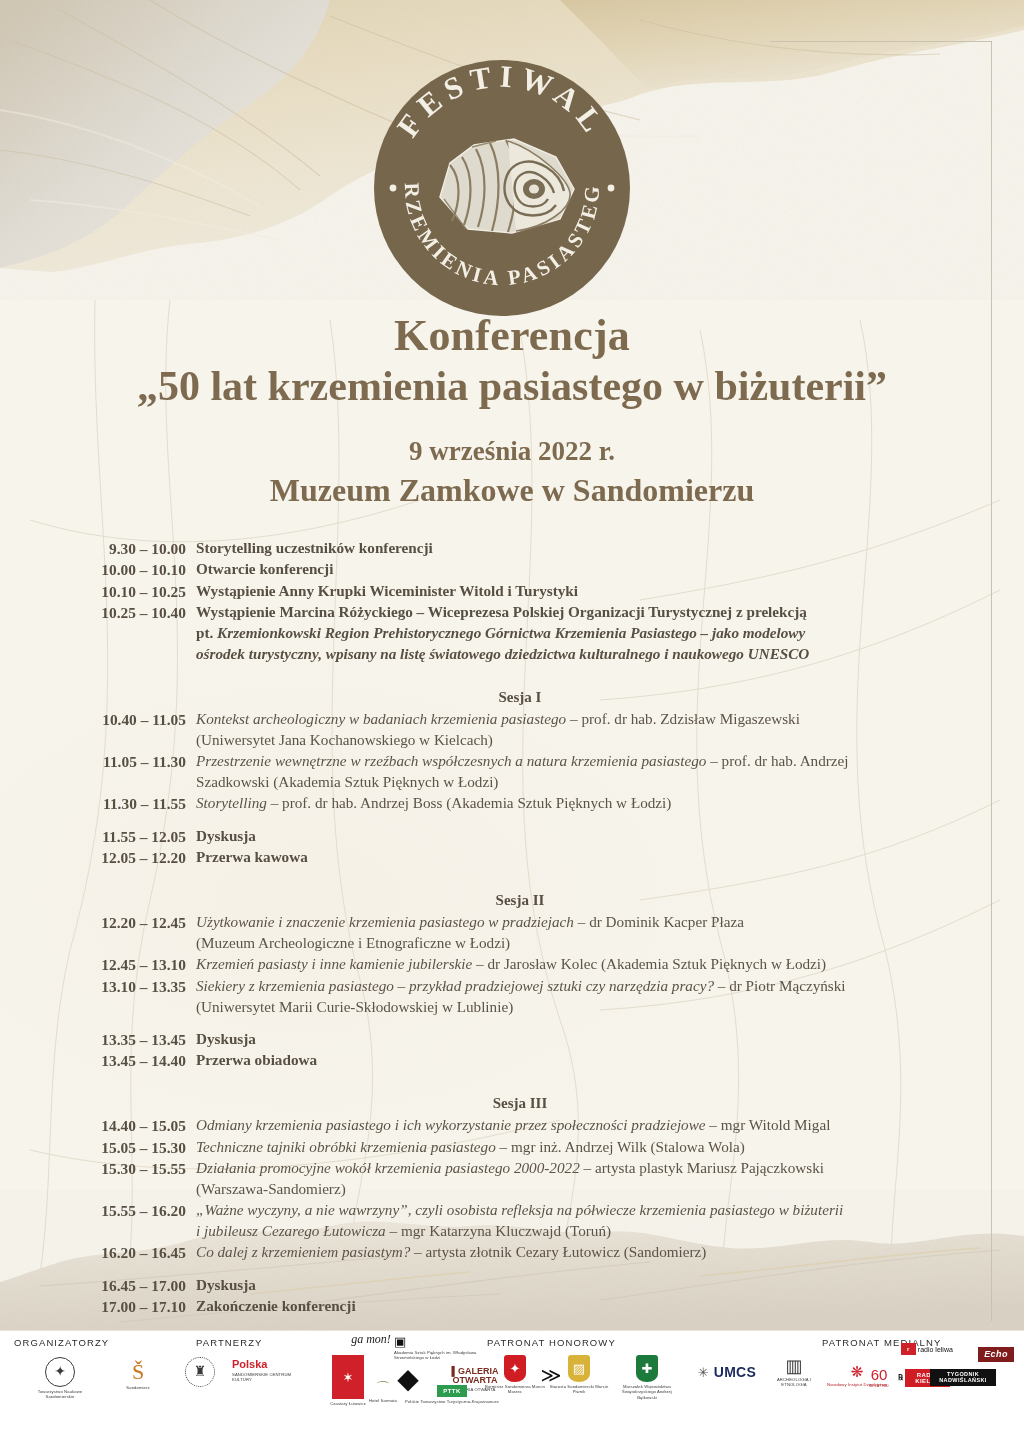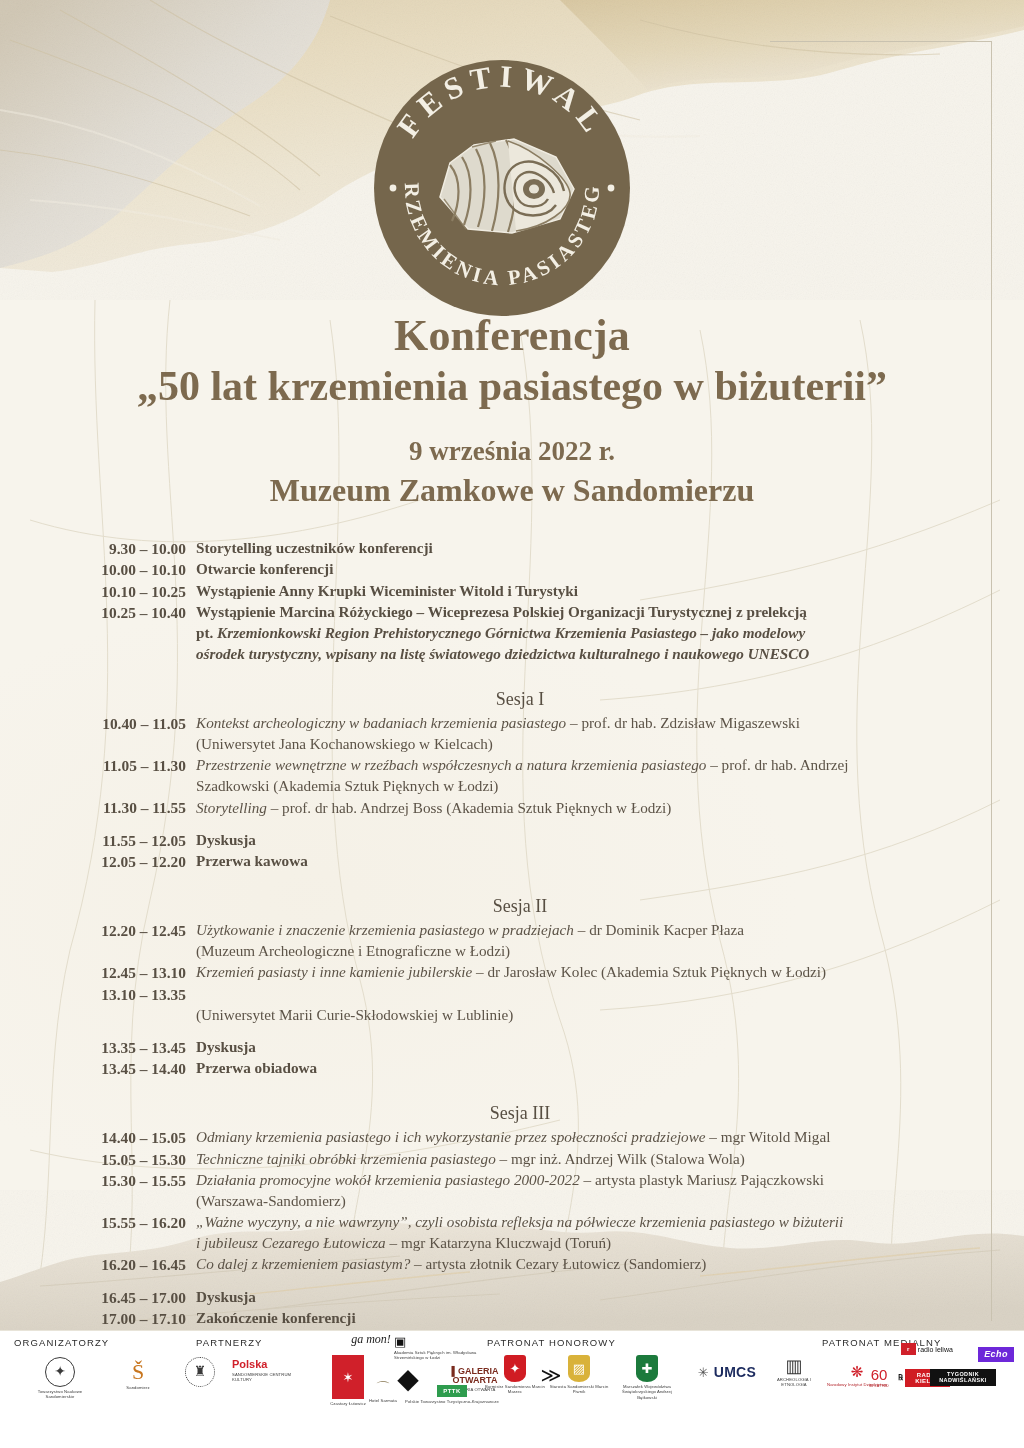--- a/index.html
+++ b/index.html
@@ -114,21 +114,21 @@
     left: 0;
     width: 1024px;
     padding: 0 62px 0 78px;
     z-index: 5;
     color: #5c5347;
     font-size: 15.2px;
   }
 
   .row {
     display: flex;
-    align-items: center;
+    align-items: flex-start;
     line-height: 1.38;
   }
   .row .time {
     flex: 0 0 108px;
     text-align: right;
     font-weight: bold;
     color: #584f43;
     white-space: nowrap;
     font-size: 15.4px;
   }
@@ -140,22 +140,22 @@
 
   .desc.bold { font-weight: bold; color: #584f43; }
   .desc .it  { font-style: italic; }
   .desc .it-b { font-style: italic; font-weight: bold; }
 
   .gap-sm { height: 11px; }
   .gap-md { height: 22px; }
 
   .session-head {
     text-align: center;
-    font-weight: normal;
-    font-size: 18px;
+    font-weight: bold;
+    font-size: 15px;
     color: #584f43;
     padding: 0 0 3px 0;
     margin-top: 2px;
   }
 
   .block { margin-bottom: 0; }
 
   
   .footer {
     position: absolute;
@@ -233,21 +233,21 @@
   .mark-box {
     padding: 3px 6px;
     background: #d01c23;
     color: #fff;
     font-family: "Liberation Sans", sans-serif;
     font-weight: bold;
     font-size: 8px;
     letter-spacing: 0.4px;
   }
   .mark-box.dark  { background: #111; }
-  .mark-box.blue  { background: #6d28d9; text-align: right; }
+  .mark-box.blue  { background: #7f1d1d; text-align: right; }
   .mark-box.green { background: #2e9c4e; }
   .mark-text {
     font-family: "Liberation Sans", sans-serif;
     font-weight: bold;
     font-size: 11px;
     color: #1b2a5e;
     letter-spacing: 0.3px;
   }
   .mark-script {
     font-family: "Liberation Serif", serif;
@@ -480,20 +480,21 @@
       <div class="row cont">
         <div class="time"></div>
         <div class="desc">(Muzeum Archeologiczne i Etnograficzne w Łodzi)</div>
       </div>
       <div class="row">
         <div class="time">12.45 – 13.10</div>
         <div class="desc"><span class="it">Krzemień pasiasty i inne kamienie jubilerskie</span><span> – dr Jarosław Kolec (Akademia Sztuk Pięknych w Łodzi)</span></div>
       </div>
       <div class="row">
         <div class="time">13.10 – 13.35</div>
+        <div class="desc"><span class="it">Siekiery z krzemienia pasiastego – przykład pradziejowej sztuki czy narzędzia pracy?</span><span> – dr Piotr Mączyński</span></div>
       </div>
       <div class="row cont">
         <div class="time"></div>
         <div class="desc">(Uniwersytet Marii Curie-Skłodowskiej w Lublinie)</div>
       </div>
 
       <div class="gap-sm"></div>
 
       <div class="row">
         <div class="time">13.35 – 13.45</div>

